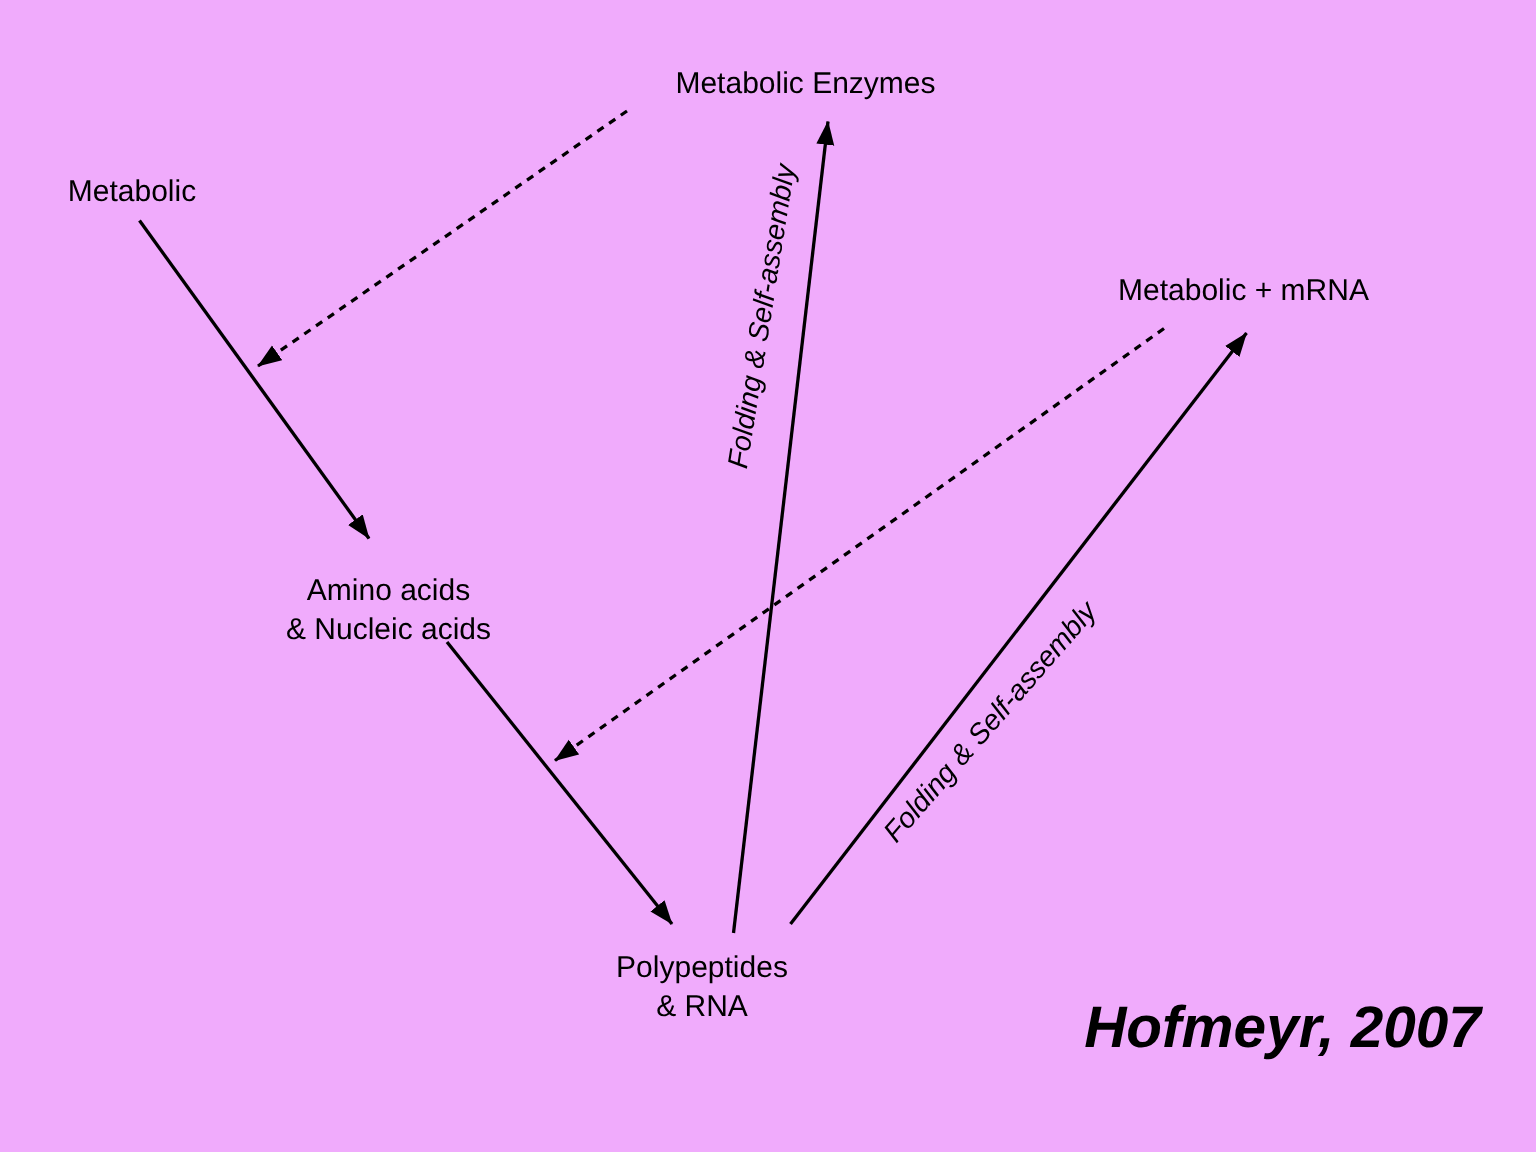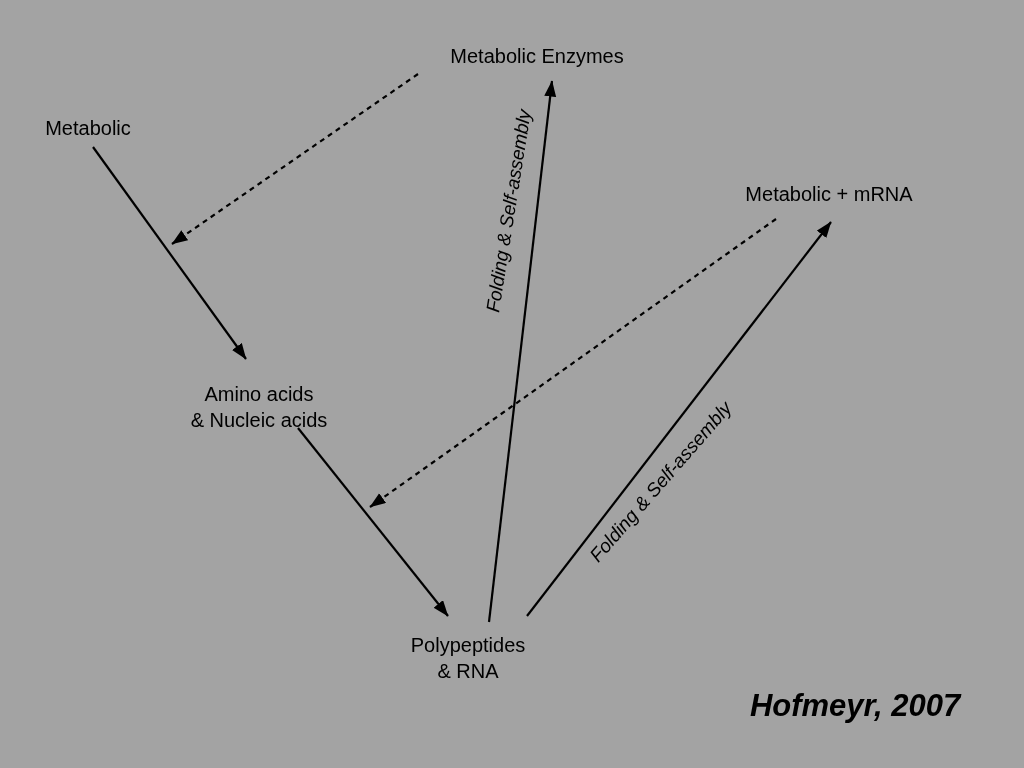--- a/index.html
+++ b/index.html
@@ -4,21 +4,21 @@
 <style>
   html, body {
     margin: 0;
     padding: 0;
     background: #ffffff;
   }
   .canvas {
     position: relative;
     width: 1024px;
     height: 768px;
-    background: #a3a3a3;
+    background: #f0abfc;
     overflow: hidden;
     font-family: "Liberation Sans", sans-serif;
     color: #000000;
   }
   .edge-svg {
     position: absolute;
     left: 0;
     top: 0;
     width: 1024px;
     height: 768px;
@@ -44,25 +44,24 @@
     font-size: 19px;
     font-style: italic;
     white-space: nowrap;
     
   }
   .attribution {
     position: absolute;
     left: 855px;
     top: 686px;
     transform: translate(-50%, -50%);
-    font-size: 31px;
+    font-size: 39px;
     font-weight: bold;
     font-style: italic;
     white-space: nowrap;
-    margin-top: 20px;
   }
 </style>
 </head>
 <body>
 
 <main class="canvas">
   <svg class="edge-svg" viewBox="0 0 1024 768" xmlns="http://www.w3.org/2000/svg">
     <defs>
       <marker id="arrowhead" markerUnits="userSpaceOnUse" markerWidth="18" markerHeight="14" refX="15.5" refY="6" orient="auto">
         <path d="M0,0 L16,6 L0,12 Z" fill="#000000"></path>

